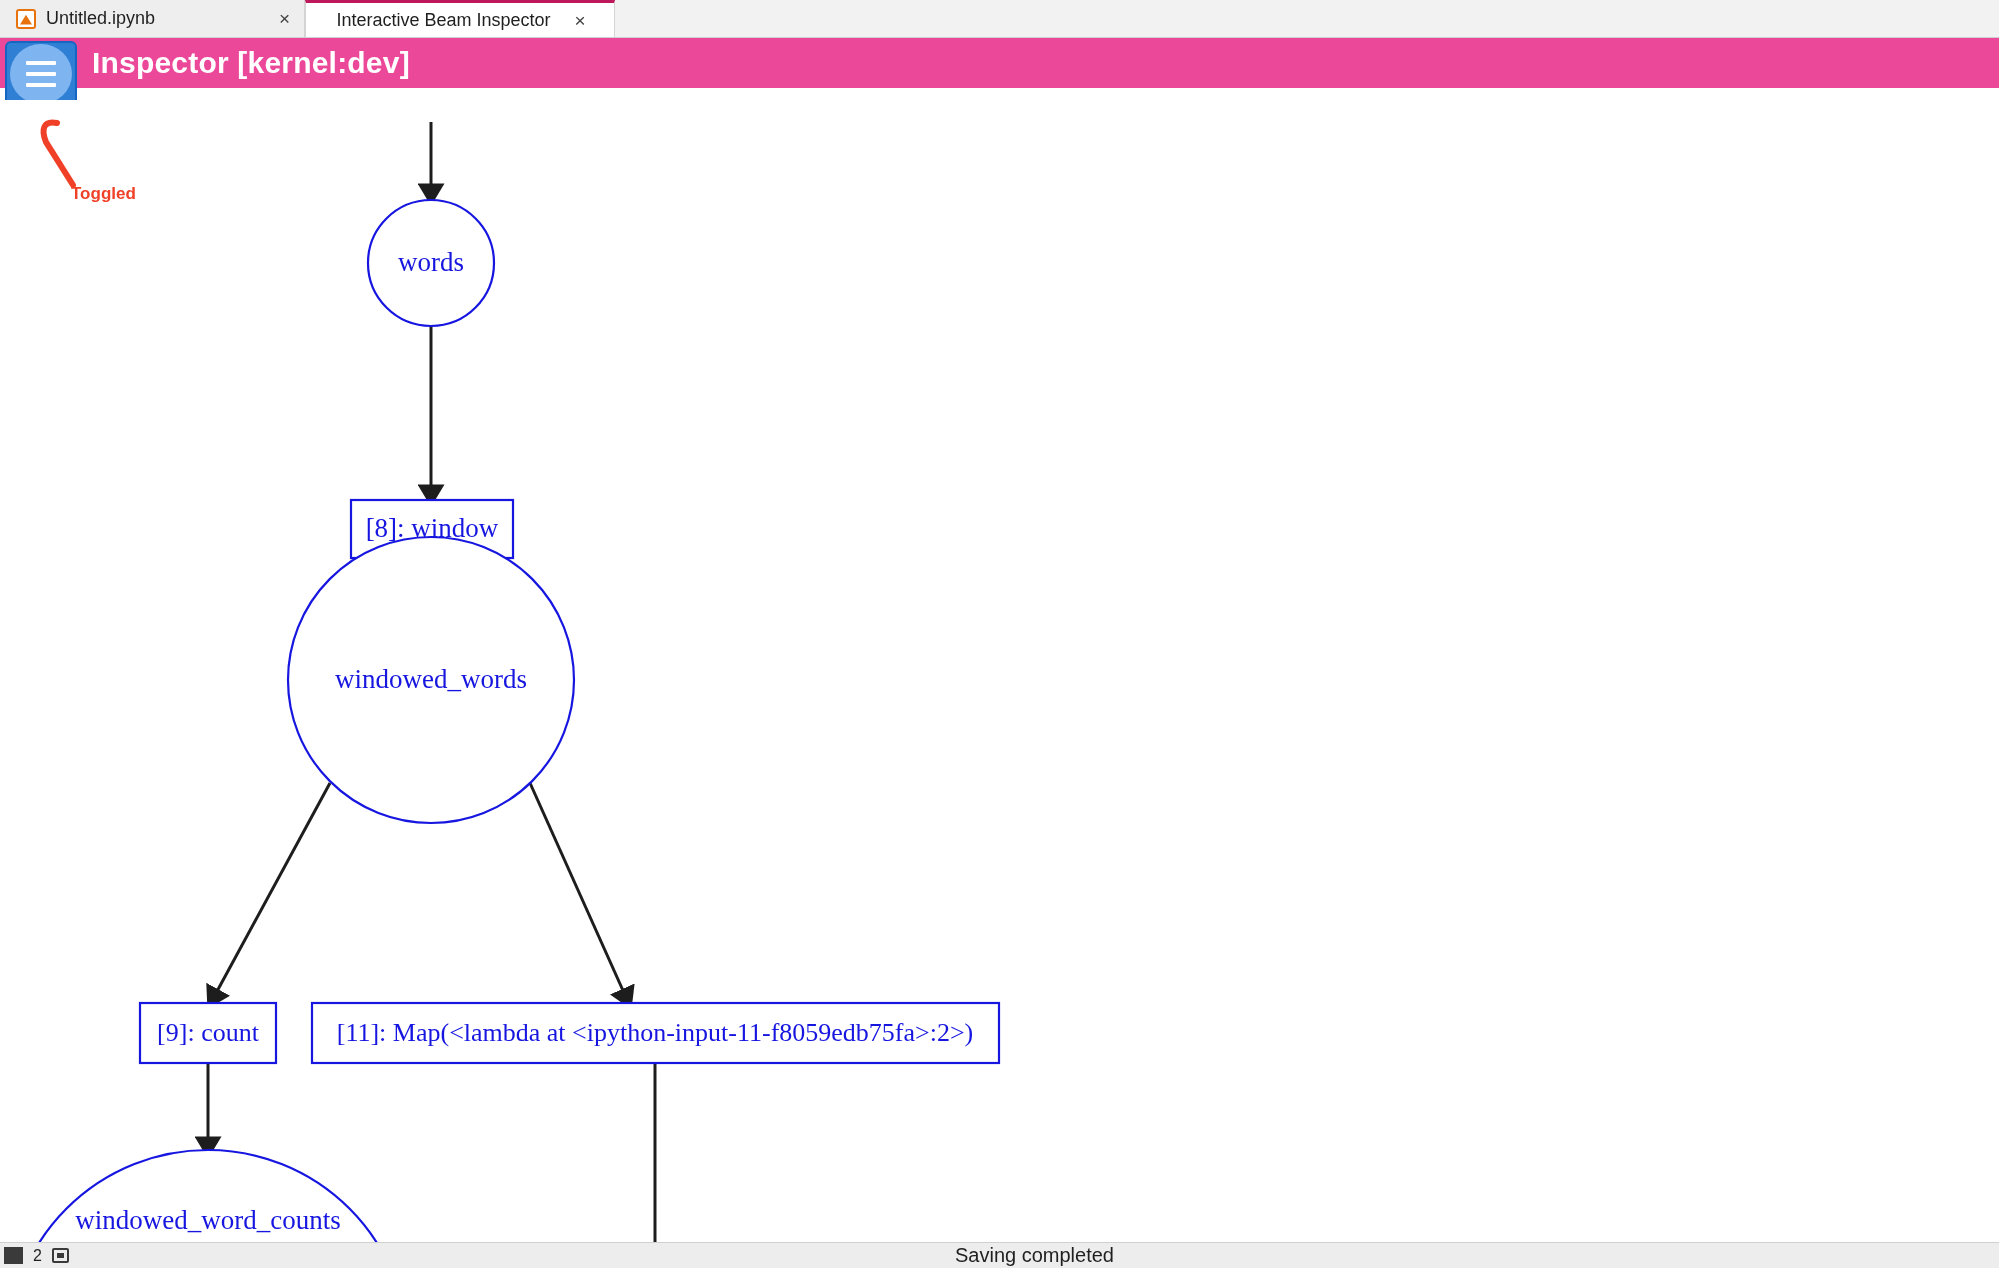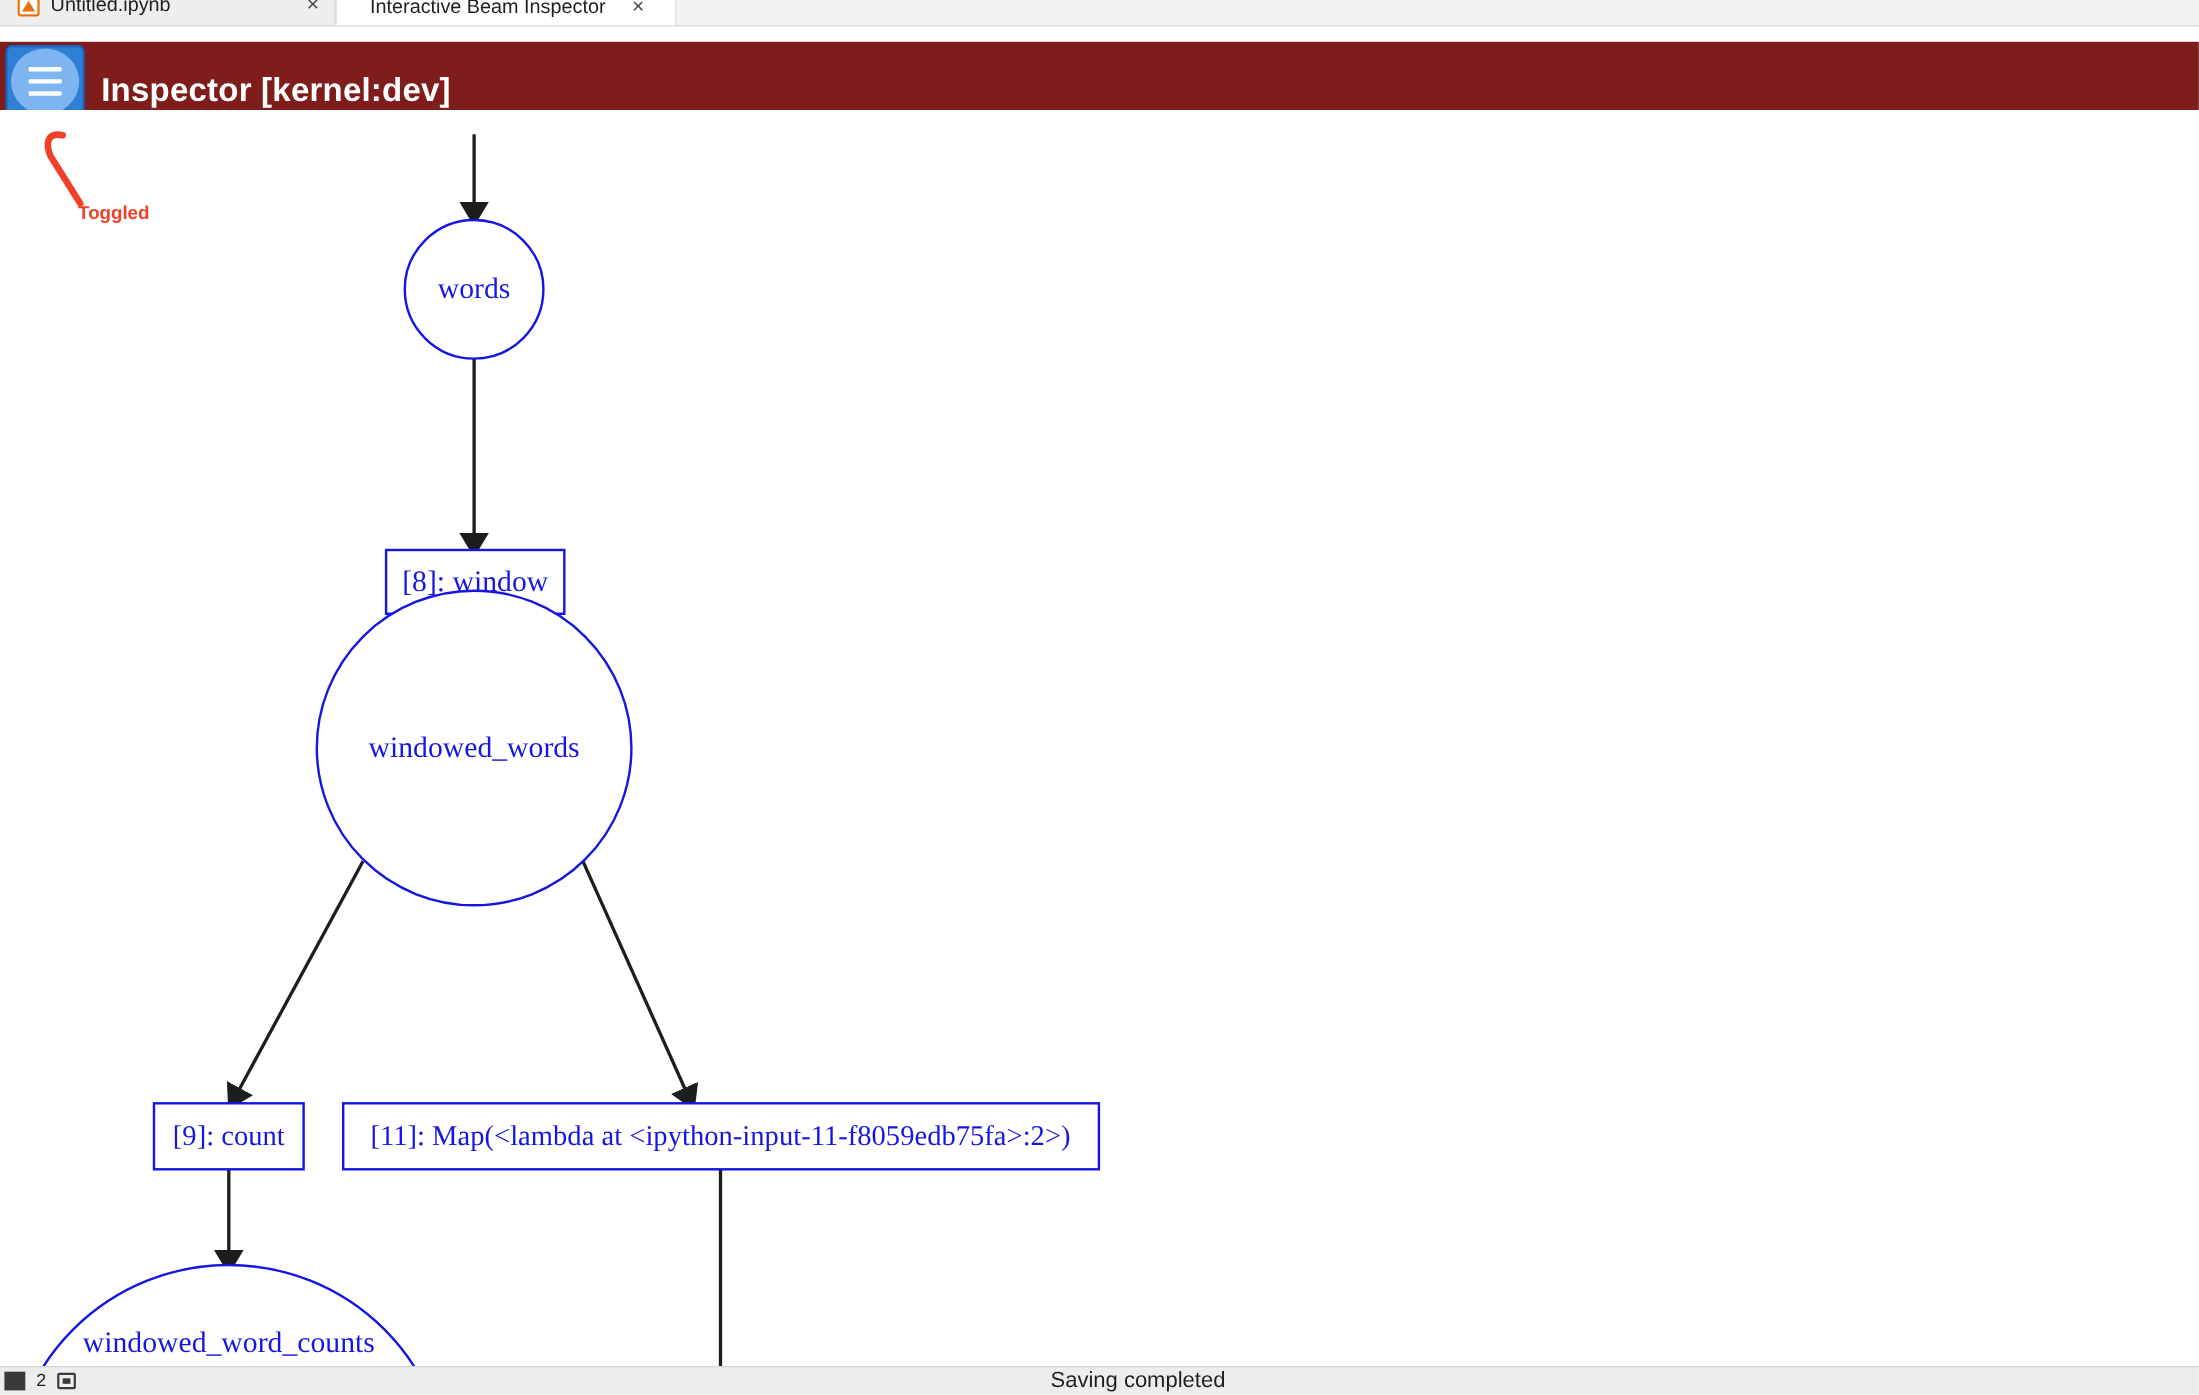--- a/index.html
+++ b/index.html
@@ -13,21 +13,21 @@
     overflow: hidden;
     font-family: "Liberation Sans", sans-serif;
     position: relative;
   }
 
   
   .tabbar {
     position: absolute;
     left: 0; top: 0;
     width: 1999px;
-    height: 24px;
+    height: 38px;
     background: #f2f2f2;
     border-bottom: 1px solid #cfcfcf;
     box-sizing: border-box;
     display: flex;
     align-items: flex-end;
   }
   .tab {
     height: 37px;
     box-sizing: border-box;
     display: flex;
@@ -80,24 +80,24 @@
     cursor: pointer;
   }
   .tab.active .tab-close { margin-left: 6px; }
   .tab-spacer { flex: 1 1 auto; height: 37px; background: #f2f2f2; }
 
   
   .header {
     position: absolute;
     left: 0; top: 38px;
     width: 1999px;
-    height: 62px;
-    background: #7f1d1d;
-    display: flex;
-    align-items: flex-end;
+    height: 50px;
+    background: #ec4899;
+    display: flex;
+    align-items: center;
   }
   .hamburger-btn {
     position: absolute;
     left: 5px; top: 3px;
     width: 72px; height: 65px;
     background: #2f7fd4;
     border: 2px solid #1665c0;
     box-sizing: border-box;
     border-radius: 6px;
     display: flex;

